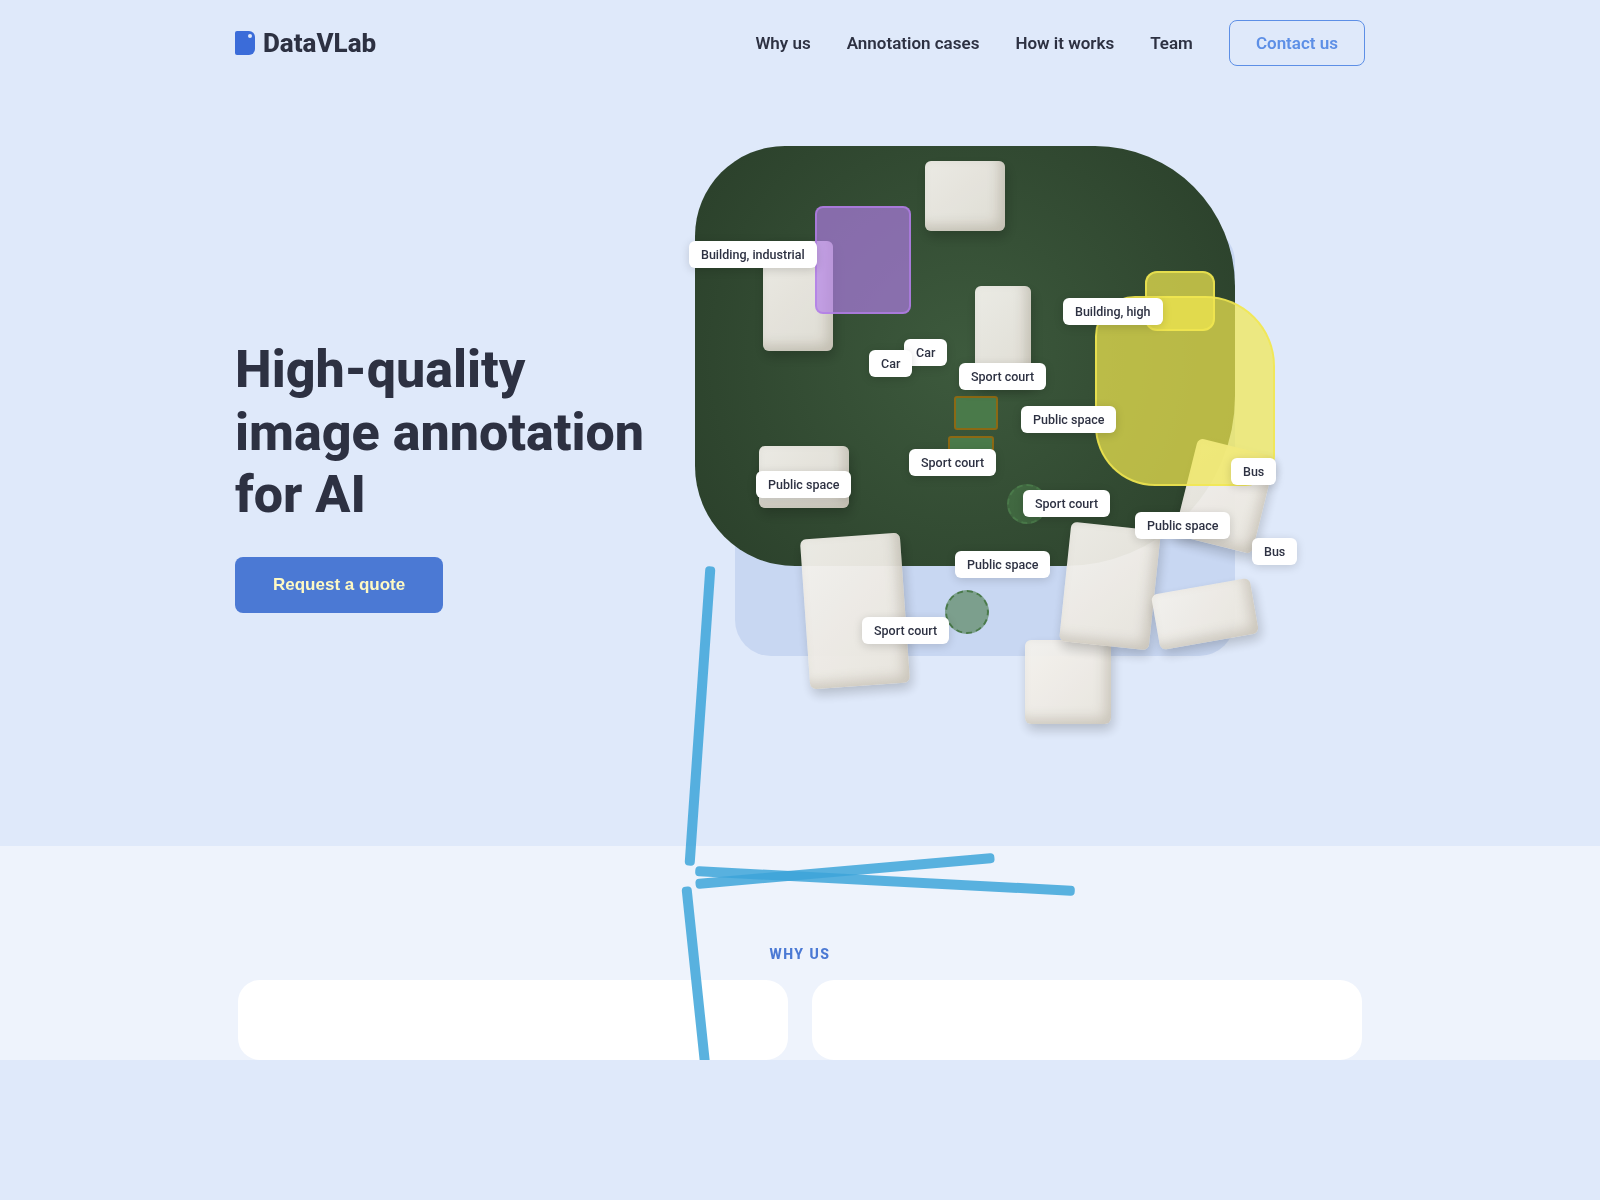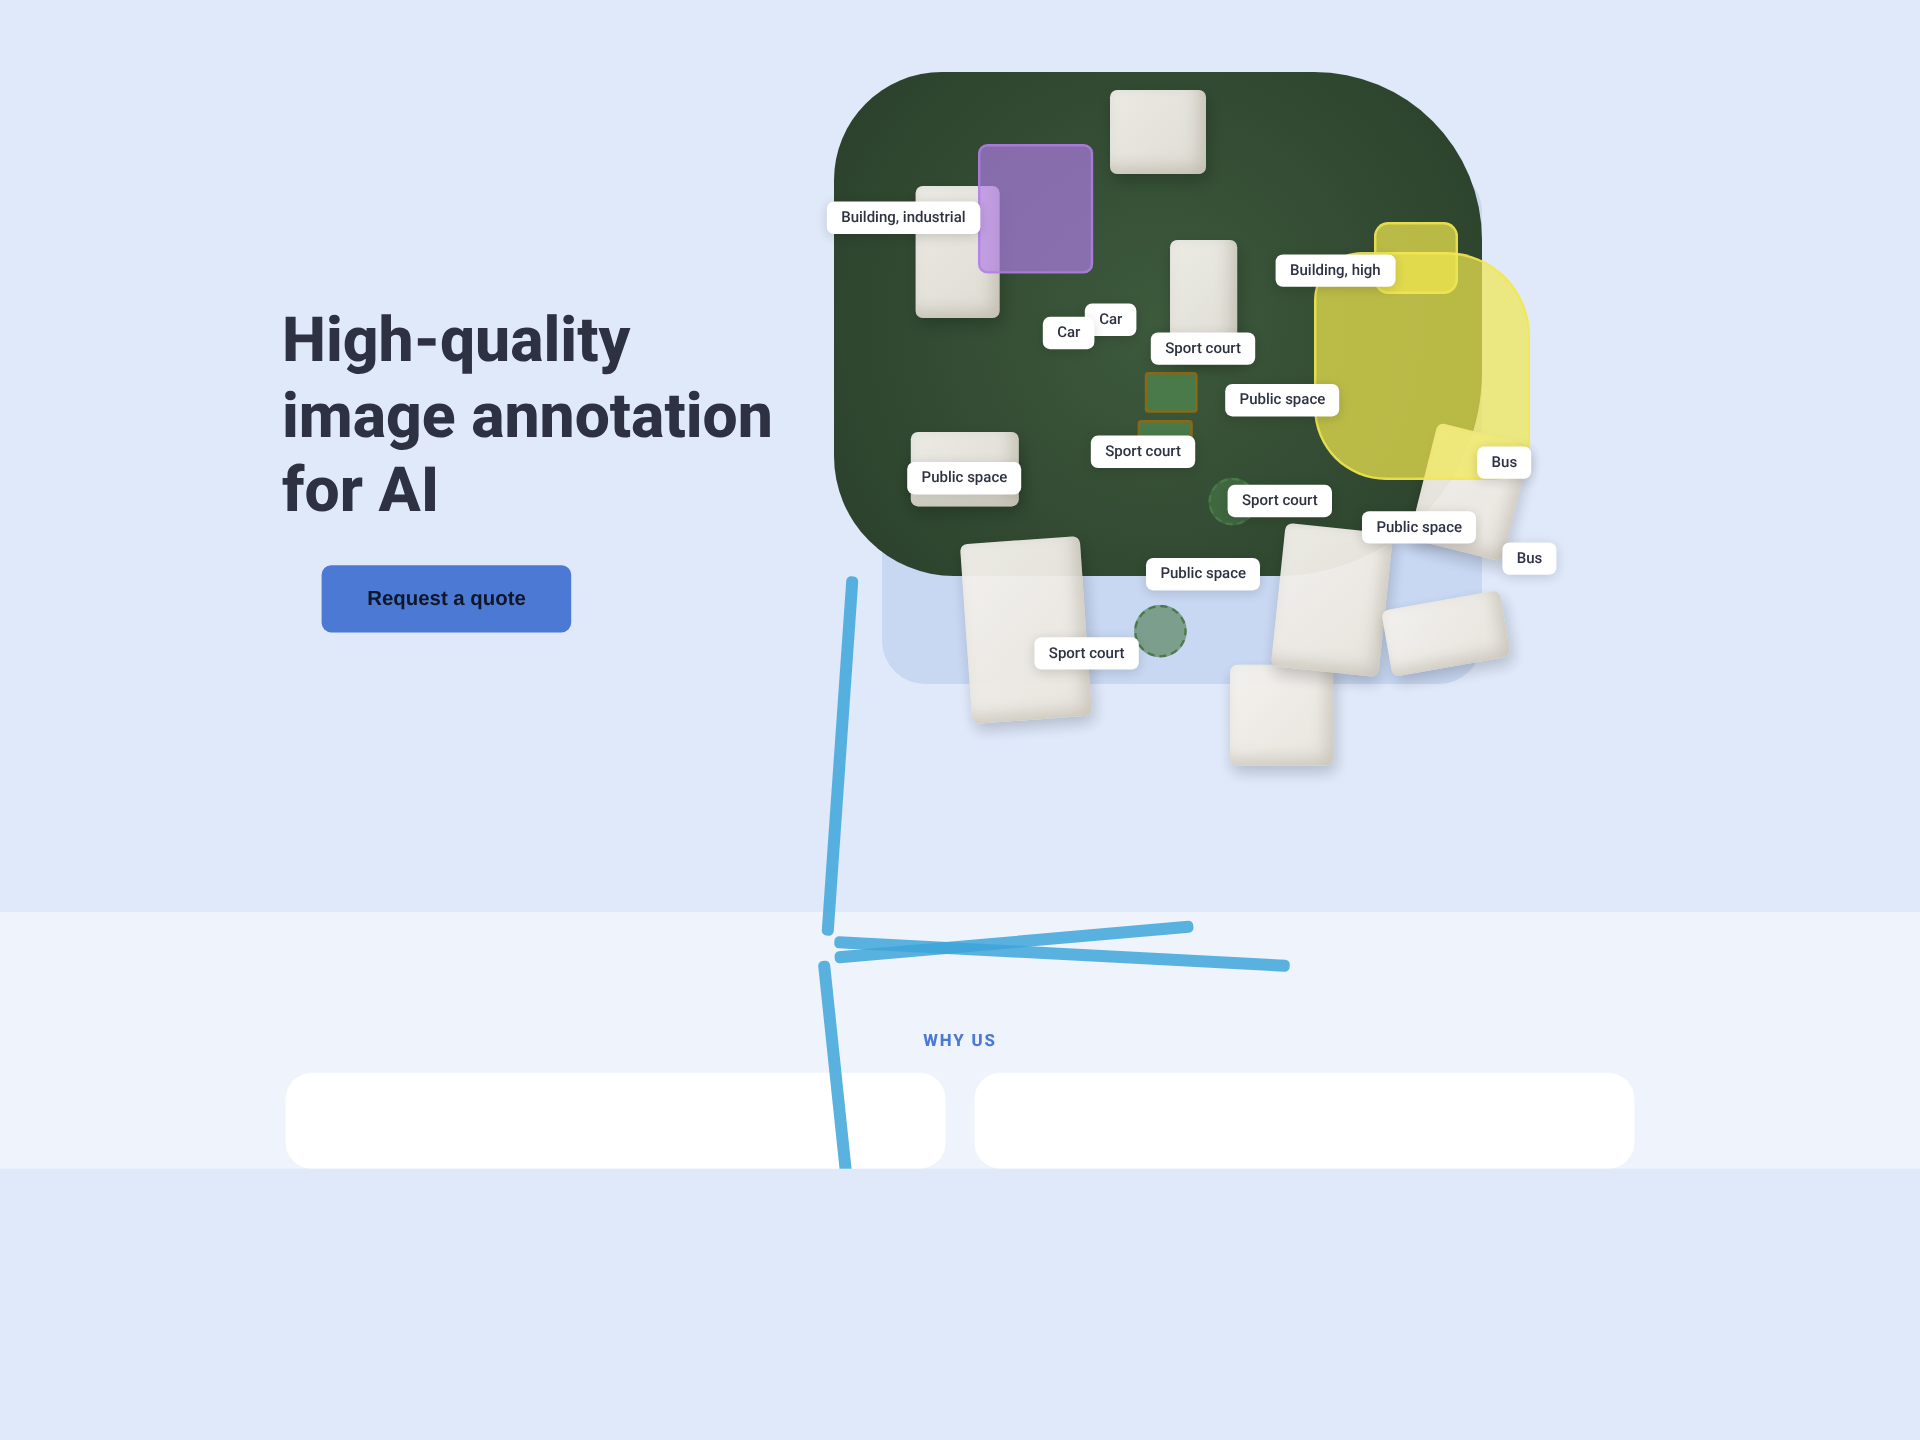--- a/index.html
+++ b/index.html
@@ -94,28 +94,27 @@
       margin-bottom: 30px;
     }
     .hero-text p {
       font-size: 17px;
       line-height: 1.6;
       color: #8892b0;
       margin-bottom: 55px;
     }
     .cta-btn {
       background: #4b79d4;
-      color: #0f172a;
+      color: #fef9c3;
       border: none;
       padding: 18px 38px;
       border-radius: 8px;
       font-weight: 600;
       font-size: 17px;
       cursor: pointer;
-      margin-left: 33px;
     }
     .hero-graphic {
       flex: 1;
       position: relative;
       height: 580px;
     }
     .graphic-bg {
       position: absolute;
       top: 80px;
       left: 40px;
@@ -205,20 +204,33 @@
       border-radius: 22px;
       flex: 1;
       height: 80px;
       max-width: 550px;
     }
   </style>
 </head>
 <body>
 
 <div class="page">
+  <header>
+    <div class="logo">
+      <span class="logo-icon"></span>
+      <span>DataVLab</span>
+    </div>
+    <nav>
+      <a href="#">Why us</a>
+      <a href="#">Annotation cases</a>
+      <a href="#">How it works</a>
+      <a href="#">Team</a>
+      <a href="#" class="contact-btn">Contact us</a>
+    </nav>
+  </header>
 
   <section class="hero">
     <div class="hero-text">
       <h1>High-quality image annotation for AI</h1>
       <button class="cta-btn">Request a quote</button>
     </div>
 
     <div class="hero-graphic">
       <div class="graphic-bg"></div>
       <div class="aerial">
@@ -244,21 +256,21 @@
 
         <div class="blob highlight-yellow" style="top:150px;left:400px;width:180px;height:190px;border-radius:40px 70px 30px 60px;"></div>
         <div class="blob highlight-yellow" style="top:125px;left:450px;width:70px;height:60px;border-radius:12px;"></div>
 
         <div class="court-green" style="top:250px;left:259px;width:44px;height:34px;"></div>
         <div class="court-green" style="top:290px;left:253px;width:46px;height:34px;"></div>
         <div class="circle-green" style="top:338px;left:312px;width:40px;height:40px;"></div>
         <div class="circle-green" style="top:444px;left:250px;width:44px;height:44px;"></div>
 
         <div id="labels-container">
-            <div class="label-tag" style="top: 108px; left: -6px;">Building, industrial</div>
+            <div class="label-tag" style="top: 95px; left: -6px;">Building, industrial</div>
             <div class="label-tag" style="top: 152px; left: 368px; text-align: center;">Building, high</div>
             <div class="label-tag" style="top: 193px; left: 209px;">Car</div>
             <div class="label-tag" style="top: 204px; left: 174px;">Car</div>
             <div class="label-tag" style="top: 217px; left: 264px;">Sport court</div>
             <div class="label-tag" style="top: 260px; left: 326px;">Public space</div>
             <div class="label-tag" style="top: 303px; left: 214px;">Sport court</div>
             <div class="label-tag" style="top: 325px; left: 61px;">Public space</div>
             <div class="label-tag" style="top: 344px; left: 328px;">Sport court</div>
             <div class="label-tag" style="top: 312px; left: 536px;">Bus</div>
             <div class="label-tag" style="top: 366px; left: 440px;">Public space</div>

